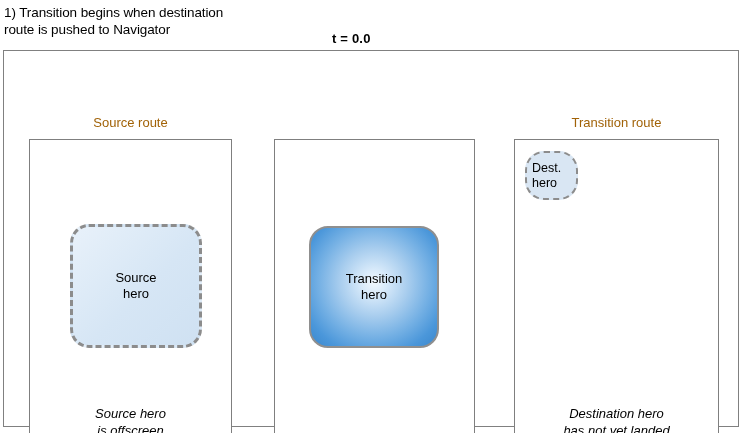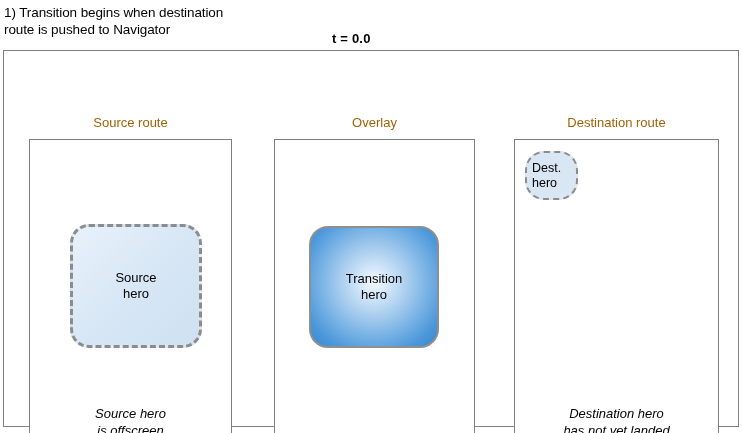--- a/index.html
+++ b/index.html
@@ -164,25 +164,24 @@
 
 <div id="outer-frame">
 
   <div class="panel-title" id="panel-title-source">Source route</div>
   <div class="panel-box" id="panel-box-source"></div>
   <div class="hero-box" id="hero-source">Source
 hero</div>
   <div class="caption" id="caption-source">Source hero
 is offscreen</div>
 
-  <div class="panel-title" id="panel-title-overlay">Overlay</div>
   <div class="panel-box" id="panel-box-overlay"></div>
   <div class="hero-box" id="hero-overlay">Transition
 hero</div>
 
-  <div class="panel-title" id="panel-title-destination">Destination route</div>
+  <div class="panel-title" id="panel-title-destination">Transition route</div>
   <div class="panel-box" id="panel-box-destination"></div>
   <div class="hero-box" id="hero-destination">Dest.
 hero</div>
   <div class="caption" id="caption-destination">Destination hero
 has not yet landed</div>
 
 </div>
 
 </body></html>

